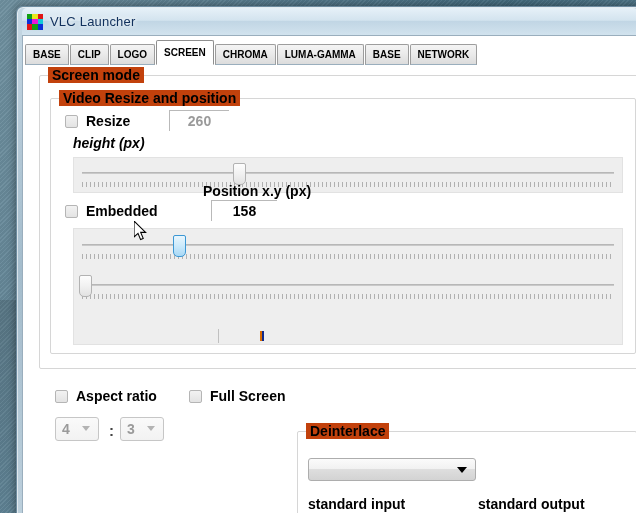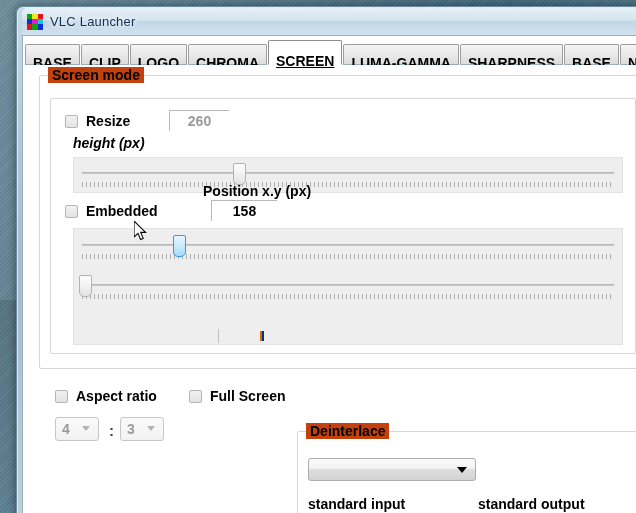--- a/index.html
+++ b/index.html
@@ -98,31 +98,30 @@
     height: 25px;
     margin: 4px 0 0 2px;
     display: flex;
     align-items: flex-end;
     white-space: nowrap;
   }
   .tab {
     position: relative;
     height: 21px;
     line-height: 20px;
-    padding: 8px 7px;
+    padding: 0 7px;
     margin-right: 1px;
-    font-size: 14px;
+    font-size: 10px;
     font-weight: bold;
     color: #000;
     background: linear-gradient(180deg,#f4f4f4 0%, #ebebeb 45%, #dcdcdc 100%);
     border: 1px solid #9d9d9d;
     border-bottom: 1px solid #9aaebd;
     border-radius: 2px 2px 0 0;
     cursor: default;
-    text-decoration: underline;
   }
   .tab.active {
     height: 25px;
     line-height: 24px;
     background: #ffffff;
     border: 1px solid #8f8f8f;
     border-bottom: 1px solid #ffffff;
     z-index: 3;
     margin: 0 1px 0 0;
   }
@@ -302,34 +301,34 @@
     </div>
     <span id="title-text">VLC Launcher</span>
   </div>
 
   <div id="client">
 
     <div id="tabstrip">
       <div class="tab">BASE</div>
       <div class="tab">CLIP</div>
       <div class="tab">LOGO</div>
+      <div class="tab active">SCREEN</div>
       <div class="tab">CHROMA</div>
-      <div class="tab active">SCREEN</div>
       <div class="tab">LUMA-GAMMA</div>
-      <div class="tab">SHARPNESS</div>
       <div class="tab">BASE</div>
       <div class="tab">NETWORK</div>
     </div>
 
     <div id="page">
 
       <div class="group" id="grp-screen-mode">
         <span class="legend">Screen mode</span>
 
         <div class="group" id="grp-resize">
+          <span class="legend">Video Resize and position</span>
 
           <div class="chk" style="left:14px; top:14px;">
             <span class="box"></span>
             <span class="lbl">Resize</span>
           </div>
 
           <div class="numfield disabled" style="left:118px; top:11px; width:60px; height:21px;">260</div>
 
           <span class="blabel" style="left:22px; top:36px;font-style:italic;">height (px)</span>
 

